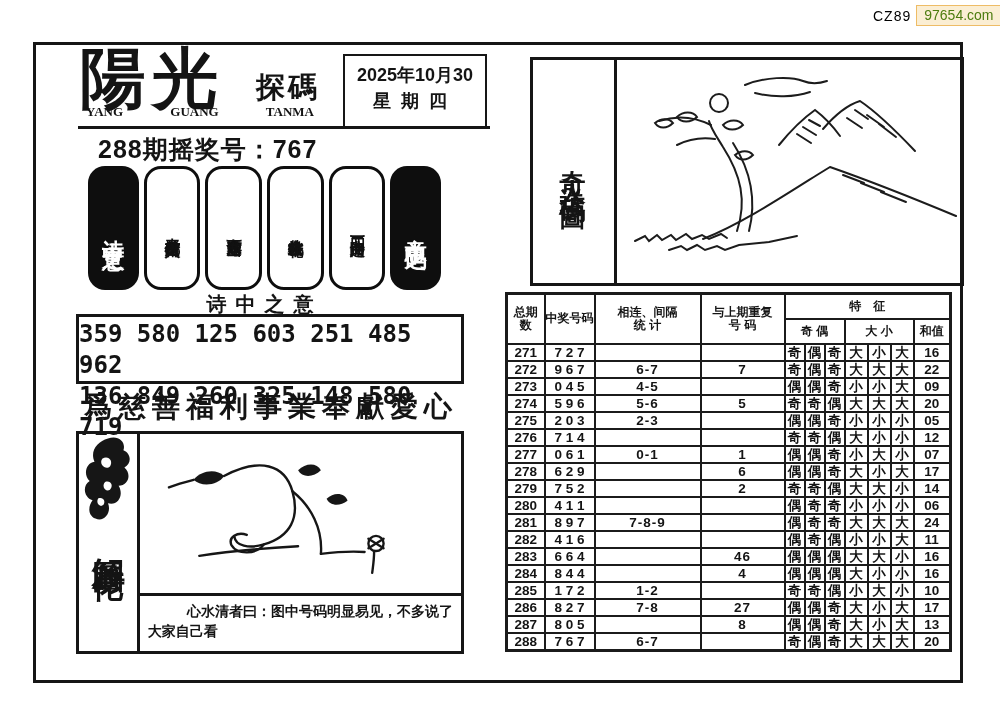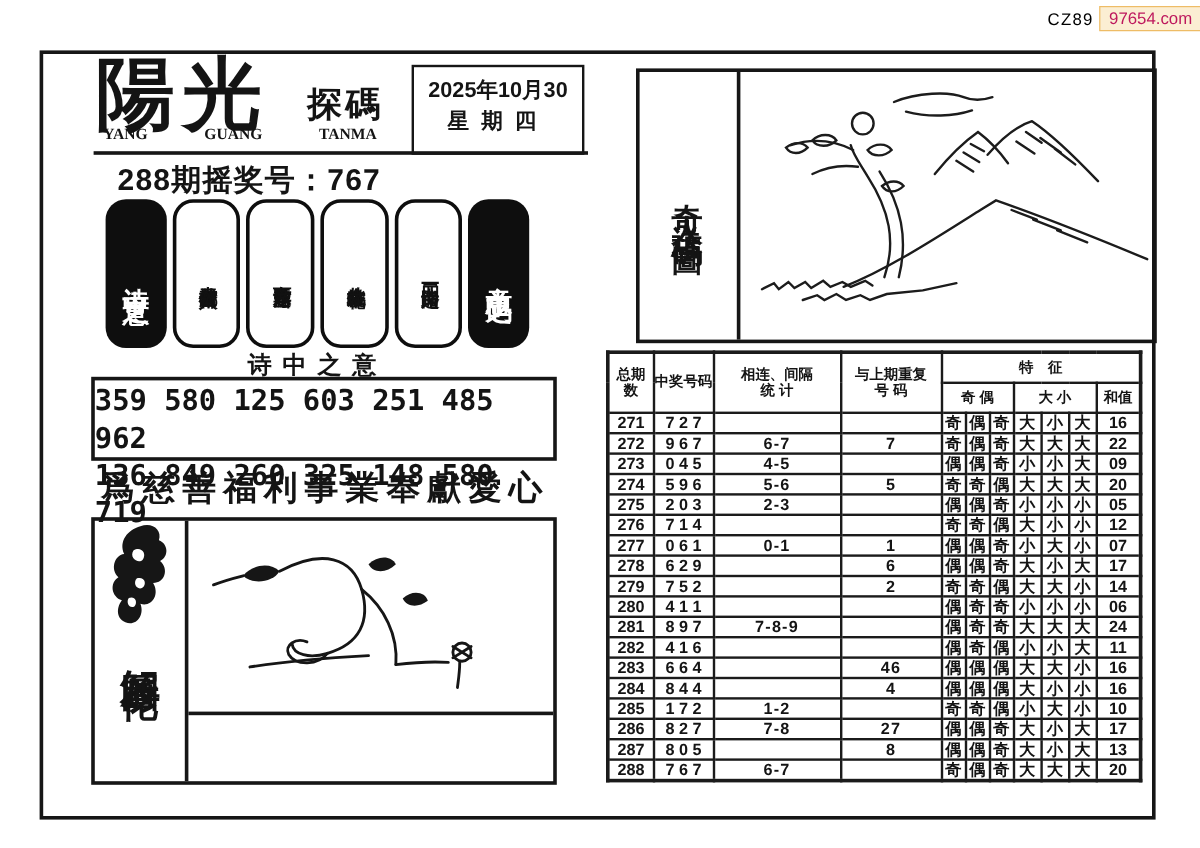--- a/index.html
+++ b/index.html
@@ -4,21 +4,21 @@
 <style>
   * { margin:0; padding:0; box-sizing:border-box; }
   html,body { width:1000px; height:707px; background:#fff; }
   body { position:relative; font-family:"Liberation Sans", sans-serif; color:#141414; overflow:hidden; }
 
   .abs { position:absolute; }
 
   
   .watermark { left:873px; top:5px; display:flex; align-items:center; gap:5px; }
   .wm-prefix { color:#000000; font-size:14px; letter-spacing:1px; }
-  .wm-site { color:#be185d; background:#fbeed3; border:1px solid #eebc66; font-size:14px; padding:1px 7px 2px 7px; }
+  .wm-site { color:#4d7c0f; background:#fbeed3; border:1px solid #eebc66; font-size:14px; padding:1px 7px 2px 7px; }
 
   
   .frame { left:33px; top:42px; width:930px; height:641px; border:3px solid #161616; }
 
   
   .logo-main { left:80px; top:34px; font-family:"DejaVu Serif", serif; font-weight:900; font-size:66px; letter-spacing:6px; }
   .logo-sub { left:256px; top:68px; font-family:"DejaVu Serif", serif; font-weight:900; font-size:29px; letter-spacing:3px; }
   .pinyin-row { left:86px; top:104px; width:228px; display:flex; justify-content:space-between; font-family:"Liberation Serif", serif; font-weight:bold; font-size:13px; }
   .date-box { left:343px; top:54px; width:144px; height:75px; border:2px solid #161616; text-align:center; padding-top:7px; font-weight:bold; }
   .date-line1 { font-size:18px; }
@@ -126,20 +126,24 @@
         <path d="M112,112 C104,123 84,123 78,113 C74,105 84,98 94,102"></path>
         <path d="M44,124 C82,118 112,116 148,114"></path>
         <path d="M142,56 C162,72 174,96 172,122"></path>
         <path fill="#161616" stroke="none" d="M148,34 C156,26 168,26 172,34 C164,42 152,42 148,34 Z"></path>
         <path fill="#161616" stroke="none" d="M178,64 C186,56 198,58 200,66 C192,72 182,72 178,64 Z"></path>
         <path d="M172,122 C188,120 204,119 218,120"></path>
         <circle cx="230" cy="111" r="8"></circle>
         <path d="M222,116 L238,106 M238,116 L222,106"></path>
         <path d="M228,120 C228,128 227,134 226,142"></path>
       </svg>
+    </div>
+    <div class="decoder-caption">
+      <div class="cap1">心水清者曰：图中号码明显易见，不多说了</div>
+      <div>大家自己看</div>
     </div>
   </div>
 </div>
 
 <div class="abs master-box">
   <div class="master-side">
     <div class="master-label">奇人送碼圖</div>
   </div>
   <div class="master-art">
     <svg width="340" height="218" viewBox="0 0 340 218" fill="none" stroke="#1c1c1c" stroke-width="2" stroke-linecap="round">

